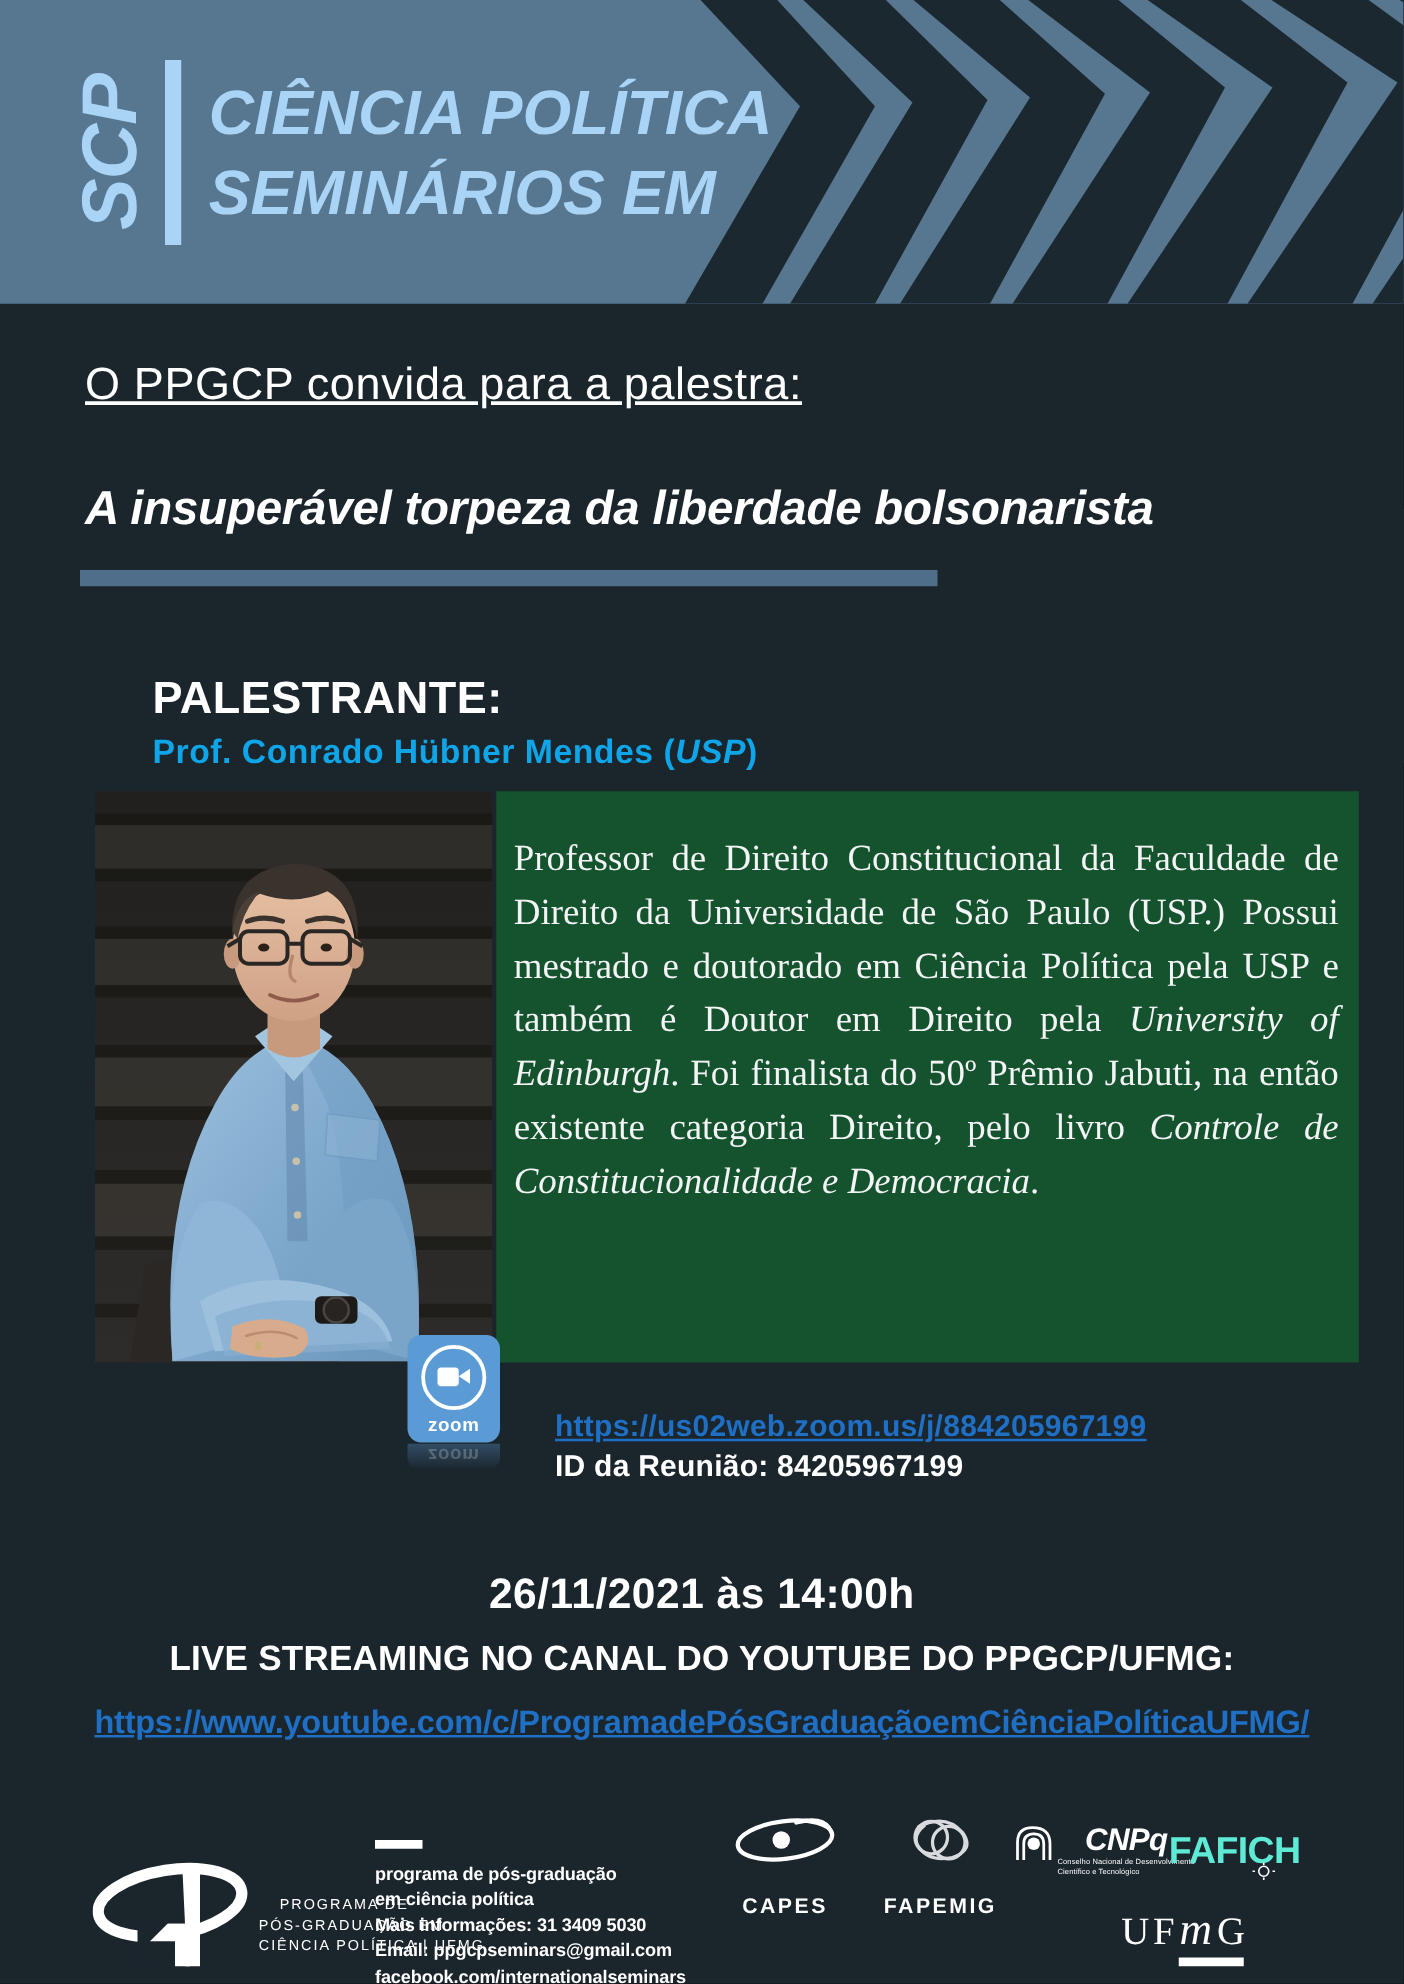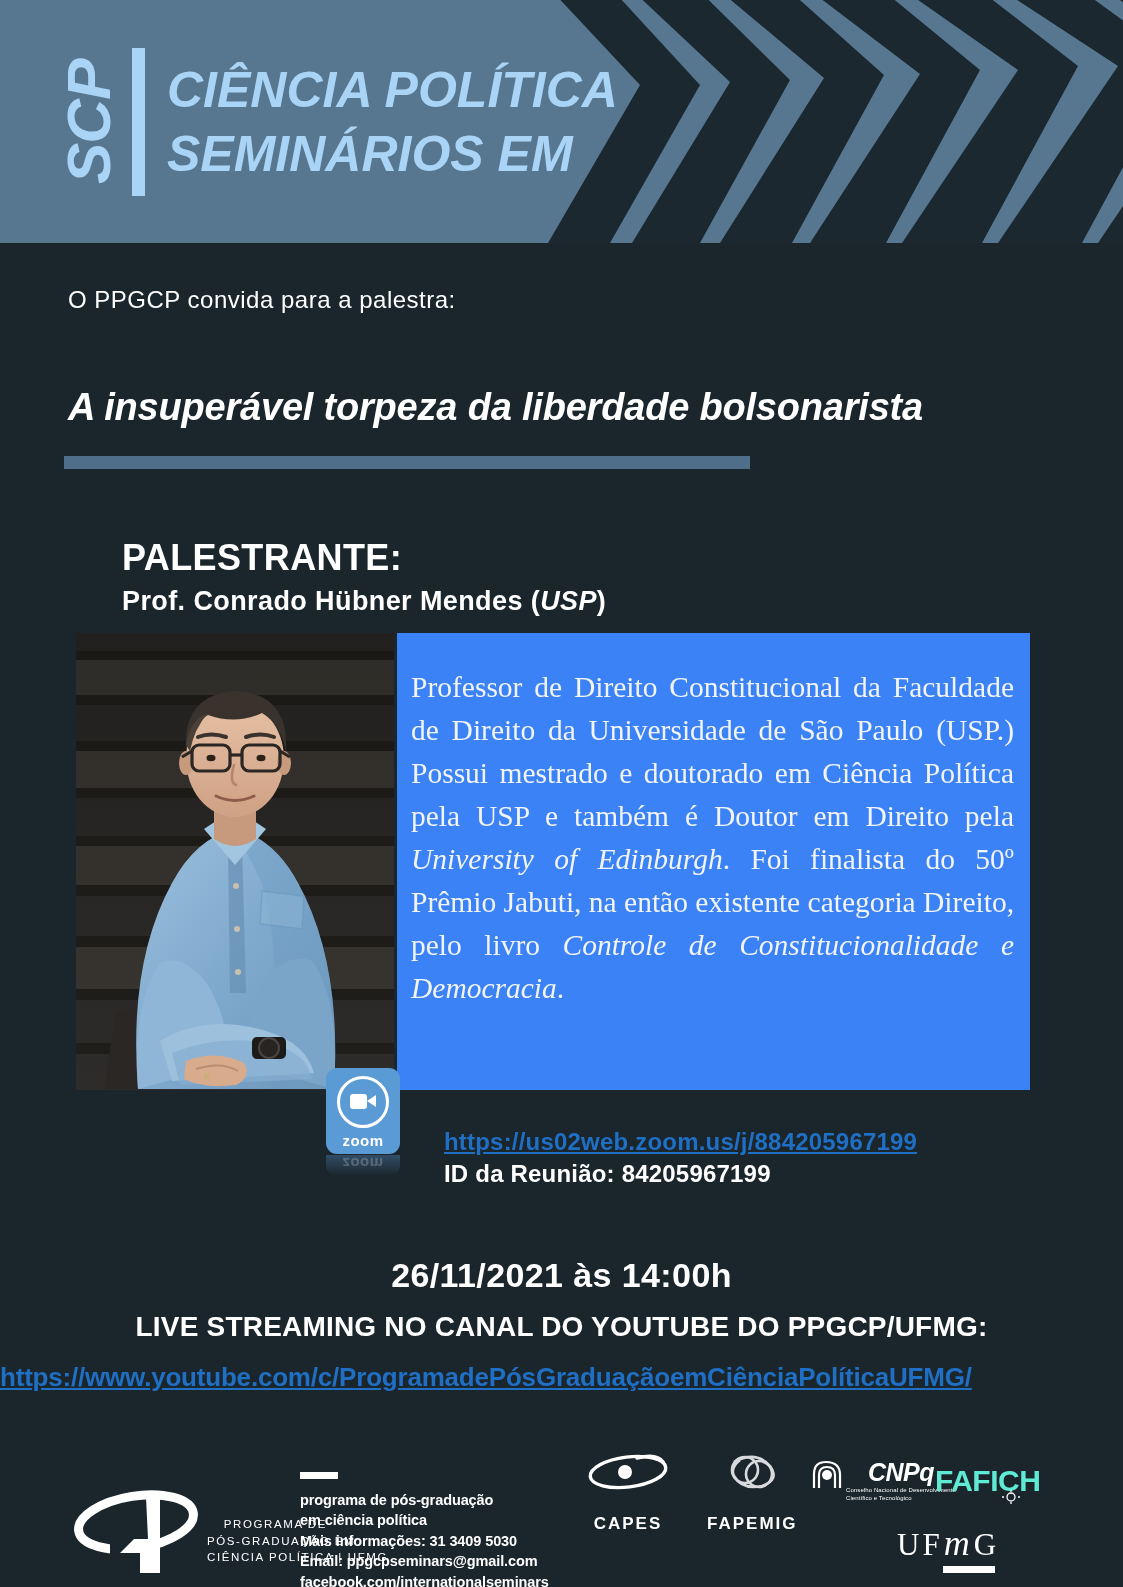--- a/index.html
+++ b/index.html
@@ -74,23 +74,24 @@
     line-height: 1.28;
     letter-spacing: 0px;
     white-space: nowrap;
   }
 
   
   .invite-line {
     position: absolute;
     left: 68px;
     top: 286px;
-    font-size: 24px;
+    font-size: 36px;
     color: #ffffff;
     letter-spacing: 0.5px;
+    text-decoration: underline;
   }
   .talk-title {
     position: absolute;
     left: 68px;
     top: 386px;
     font-size: 38px;
     font-weight: bold;
     font-style: italic;
     color: #ffffff;
     letter-spacing: -0.2px;
@@ -114,44 +115,44 @@
   .speaker-label {
     font-size: 36px;
     font-weight: bold;
     color: #ffffff;
     letter-spacing: 0.4px;
     margin-bottom: 7px;
   }
   .speaker-name {
     font-size: 27px;
     font-weight: bold;
-    color: #ffffff;
+    color: #0ea5e9;
     letter-spacing: 0.4px;
   }
   .speaker-name em { font-style: italic; }
 
   
   .photo {
     position: absolute;
     left: 76px;
     top: 633px;
     width: 318px;
     height: 457px;
     overflow: hidden;
     background: #242424;
   }
   .photo svg { display: block; }
 
   .bio-box {
     position: absolute;
     left: 397px;
     top: 633px;
-    width: 633px;
+    width: 690px;
     height: 457px;
-    background: #3b82f6;
+    background: #14532d;
     box-sizing: border-box;
     padding: 33px 16px 10px 14px;
   }
   .bio-text {
     font-family: "Liberation Serif", serif;
     font-size: 29.5px;
     line-height: 1.46;
     color: #f2f4f6;
     text-align: justify;
     text-justify: inter-word;
@@ -272,21 +273,21 @@
     width: 1123px;
     text-align: center;
     font-size: 28px;
     font-weight: bold;
     color: #ffffff;
     letter-spacing: 0.2px;
   }
   .yt-link {
     position: absolute;
     left: 0; top: 1362px;
-    width: 895px;
+    width: 1123px;
     text-align: center;
     font-size: 26px;
     font-weight: bold;
     color: #1f6fc4;
     text-decoration: underline;
     letter-spacing: -0.2px;
   }
 
   
   .ppgcp-logo {

